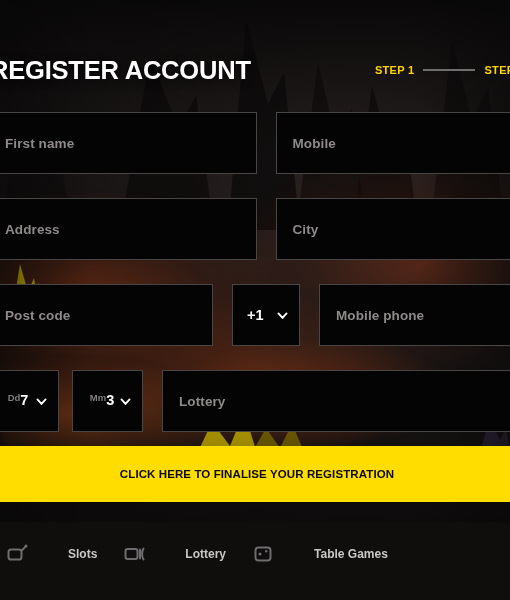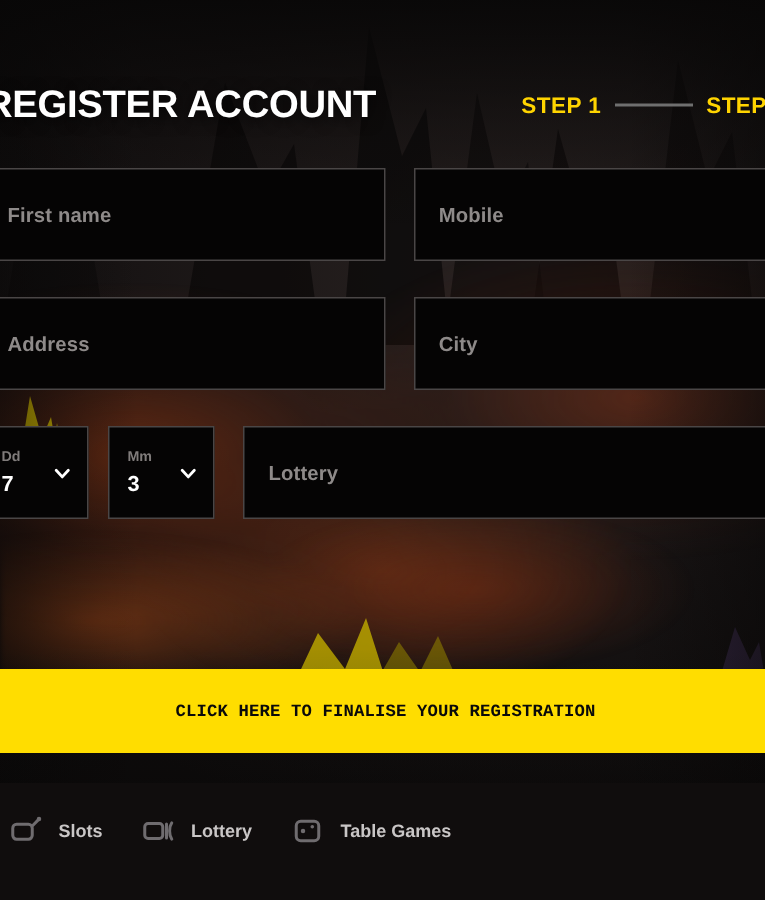--- a/index.html
+++ b/index.html
@@ -80,21 +80,21 @@
     text-shadow: 0 2px 10px rgba(0,0,0,.75);
   }
   .steps {
     display: flex;
     align-items: center;
     gap: 0;
     margin-right: -14px;
     flex: none;
   }
   .step-label {
-    font-size: 15px;
+    font-size: 11px;
     font-weight: 700;
     letter-spacing: 0.3px;
     color: #ffd400;
     white-space: nowrap;
   }
   .step-line {
     width: 52px;
     height: 2px;
     background: #6f6f6f;
     margin: 0 9px;
@@ -127,21 +127,21 @@
     color: #8e8a89;
     letter-spacing: 0.1px;
     text-align: center;
   }
   
   .row > .field:first-child { margin-left: -12px; }
   .row > .field:last-child  { margin-right: -34px; }
 
   
   .field.select { justify-content: space-between; }
-  .sel-stack { display: flex; flex-direction: column; justify-content: center; }
+  .sel-stack { display: flex; flex-direction: row; justify-content: center; }
   .sel-caption {
     font-size: 9.5px;
     font-weight: 700;
     color: #807c7b;
     line-height: 1;
     margin-bottom: 6px;
   }
   .sel-value {
     font-size: 14.5px;
     font-weight: 700;
@@ -177,21 +177,20 @@
     align-items: center;
     justify-content: center;
     cursor: pointer;
   }
   .cta span {
     font-size: 11.5px;
     font-weight: 700;
     color: #0a0a0a;
     letter-spacing: 0.1px;
     text-align: right;
-    font-family: Liberation Mono, monospace;
   }
 
   
   .bottomnav {
     position: absolute;
     left: 0; right: 0; bottom: 0;
     height: 78px;
     background: #100d0d;
     display: flex;
     align-items: flex-start;
@@ -210,20 +209,21 @@
     color: #6f6c6f;
     flex: none;
     display: block;
   }
   .navicon svg { display: block; width: 100%; height: 100%; }
   .navlabel {
     font-size: 12px;
     font-weight: 700;
     color: #c9c6c6;
     white-space: nowrap;
+    margin-left: 29px;
   }
 </style>
 </head>
 <body>
 
 <div id="screen">
 
   <div class="bg-base"></div>
 
   <svg class="bg-dark-peaks" viewBox="0 0 510 230" preserveAspectRatio="none">
@@ -274,20 +274,36 @@
 
     <div class="row">
       <div class="field wide">
         <span class="ph">Address</span>
       </div>
       <div class="field wide">
         <span class="ph">City</span>
       </div>
     </div>
 
+    <div class="row">
+      <div class="field wide">
+        <span class="ph">Post code</span>
+      </div>
+      <div class="field select cc">
+        <span class="sel-value lone">+1</span>
+        <span class="chev">
+          <svg viewBox="0 0 16 16">
+              <path d="M3 5.5 L8 11 L13 5.5" fill="none" stroke="currentColor" stroke-width="2.3" stroke-linecap="round" stroke-linejoin="round"></path>
+            </svg>
+        </span>
+      </div>
+      <div class="field wide">
+        <span class="ph">Mobile phone</span>
+      </div>
+    </div>
 
     <div class="row date">
       <div class="field select date">
         <div class="sel-stack">
           <span class="sel-caption">Dd</span>
           <span class="sel-value">7</span>
         </div>
         <span class="chev">
           <svg viewBox="0 0 16 16">
               <path d="M3 5.5 L8 11 L13 5.5" fill="none" stroke="currentColor" stroke-width="2.3" stroke-linecap="round" stroke-linejoin="round"></path>

